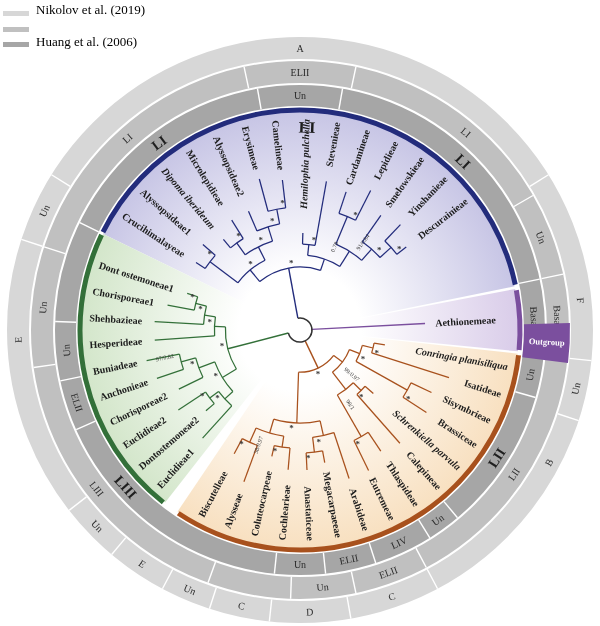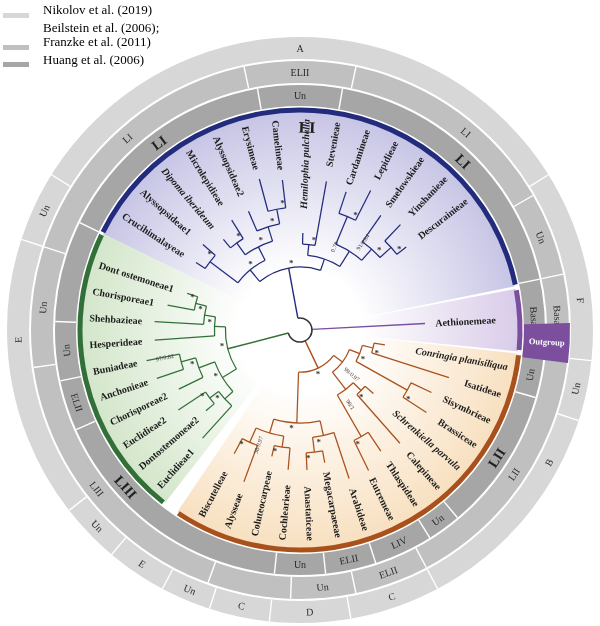--- a/index.html
+++ b/index.html
@@ -1,20 +1,20 @@
 <!DOCTYPE html>
 <html><head>
 <meta charset="utf-8">
 <style>
   html,body{margin:0;padding:0;background:#fff;}
   body{width:600px;height:626px;overflow:hidden;}
   .stage{position:relative;width:600px;height:626px;font-family:"Liberation Serif","DejaVu Serif",serif;}
   svg{position:absolute;left:0;top:0;font-family:"Liberation Serif","DejaVu Serif",serif;}
   .legend{position:absolute;top:3px;left:3px;z-index:5;width:196px;}
-  .legend-row{display:flex;align-items:flex-end;gap:14px;margin-bottom:3px;}
+  .legend-row{display:flex;align-items:center;gap:7px;margin-bottom:3px;}
   .swatch{width:26px;height:5px;margin-top:6px;flex:none;}
   .legend-label{font-size:13px;color:#000;line-height:1.12;}
   text{fill:#1c1c1c;}
   .ring-label{font-size:10px;fill:#2b2b2b;}
   .ring-label.big{font-size:14px;font-weight:bold;fill:#1f1f1f;}
   .taxon{font-size:10px;font-weight:bold;}
   .taxon.it{font-style:italic;}
   .lineage-label{font-size:16px;font-weight:bold;}
   .sup-num{font-size:6px;fill:#3a3a3a;}
   .sup-star{font-size:9px;font-weight:bold;fill:#3a3a3a;}
@@ -24,21 +24,20 @@
 <body>
 
 <div class="stage">
   <div class="legend">
     <div class="legend-row">
       <span class="swatch" style="background: rgb(215, 215, 215);"></span>
       <span class="legend-label">Nikolov et al. (2019)</span>
     </div>
     <div class="legend-row">
       <span class="swatch" style="background: rgb(192, 192, 192);"></span>
-      <span class="legend-label">Beilstein et al. (2006); Franzke et al. (2011)</span>
     </div>
     <div class="legend-row">
       <span class="swatch" style="background: rgb(166, 166, 166);"></span>
       <span class="legend-label">Huang et al. (2006)</span>
     </div>
   </div>
   <svg id="tree-svg" width="600" height="626" viewBox="0 0 600 626">
       <defs>
         <radialGradient id="grad-LI" gradientUnits="userSpaceOnUse" cx="300" cy="330" r="219">
           <stop offset="0.28" stop-color="#ffffff"></stop>

